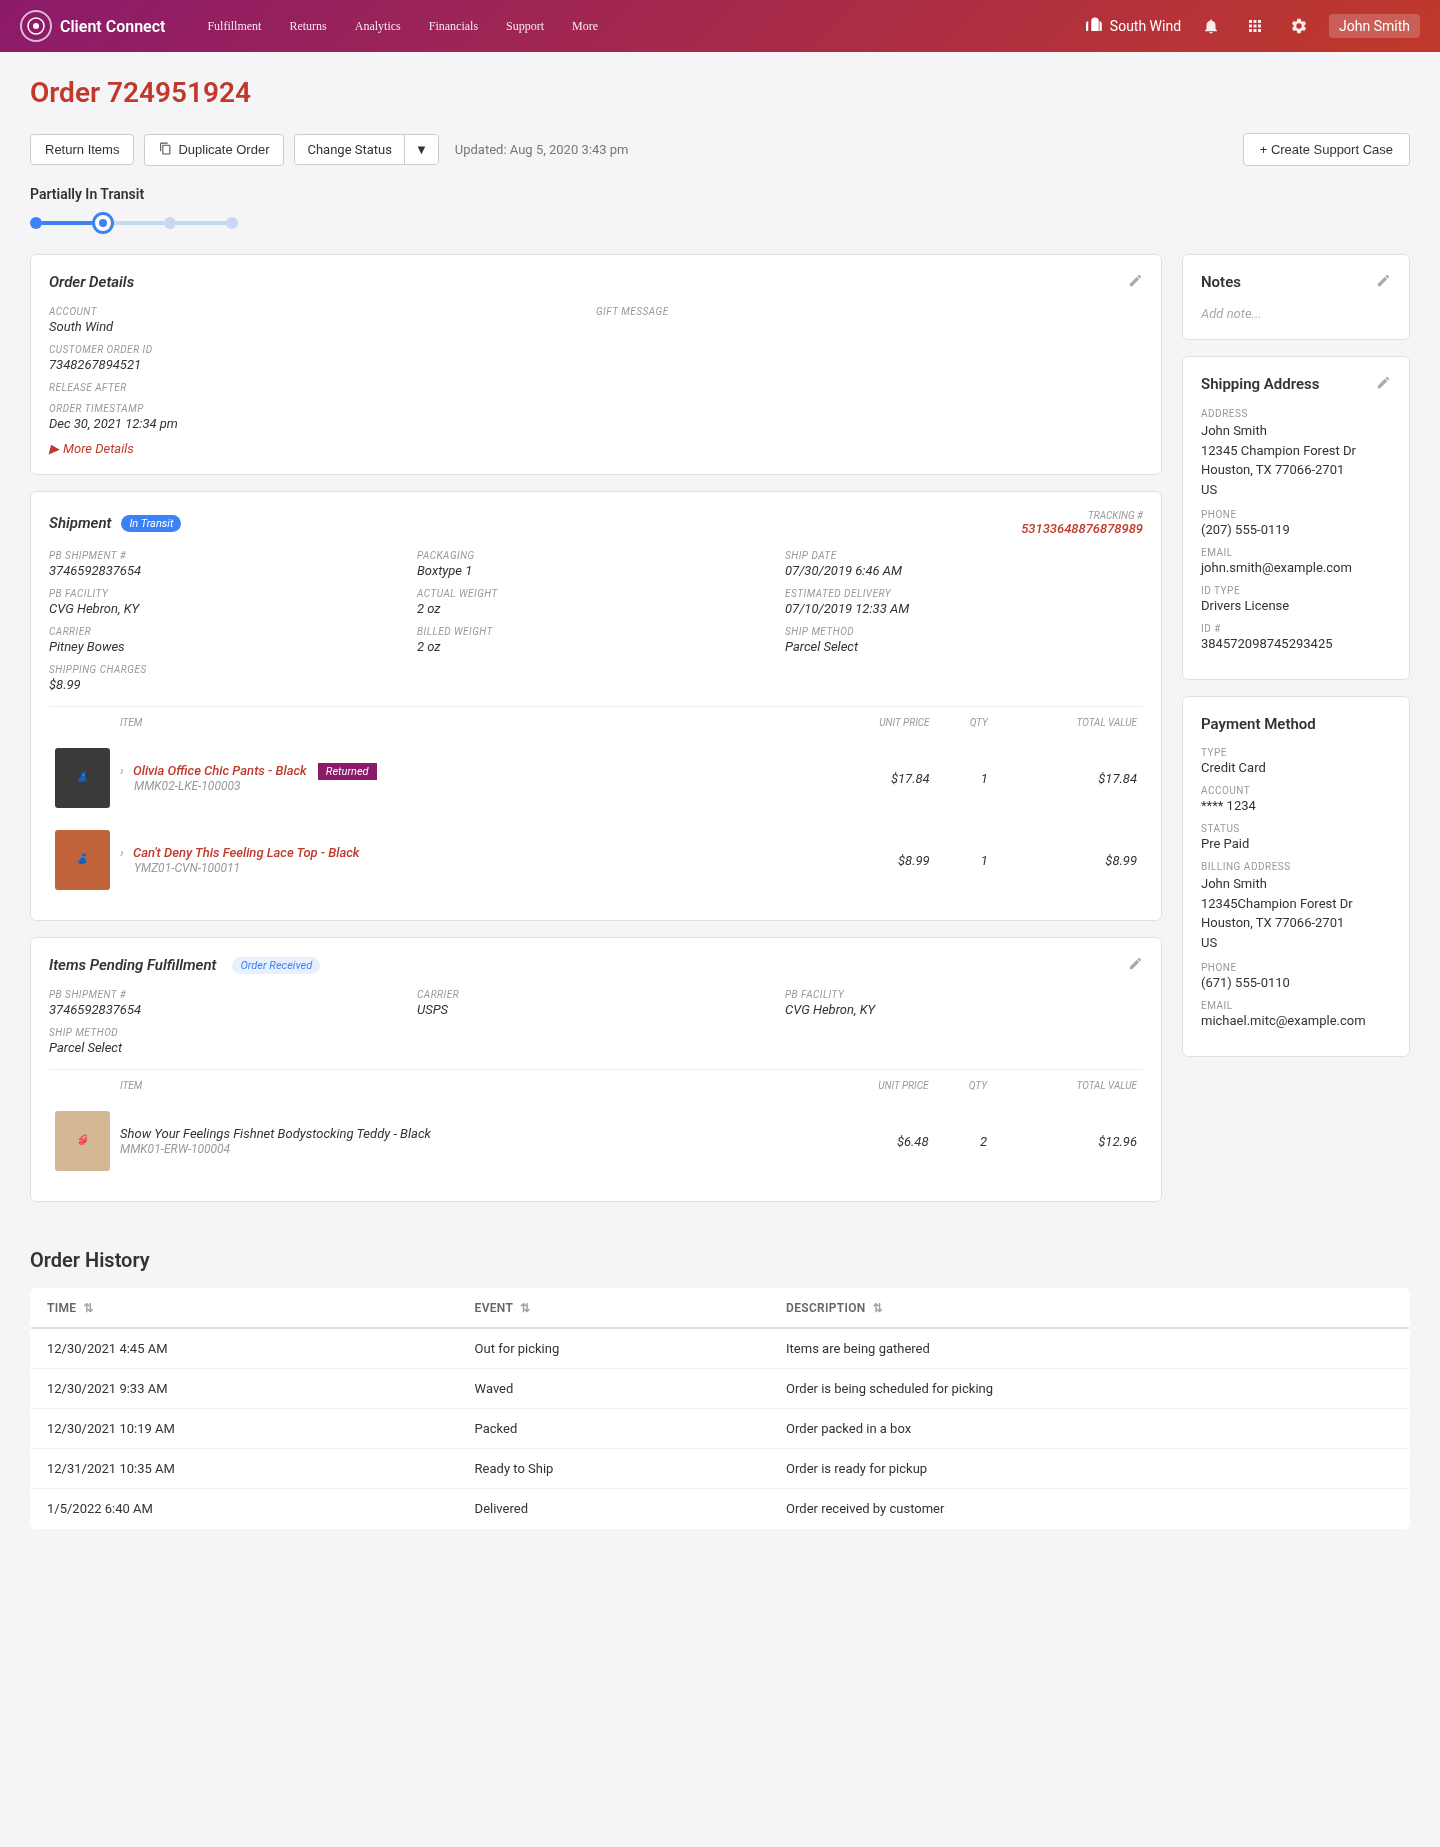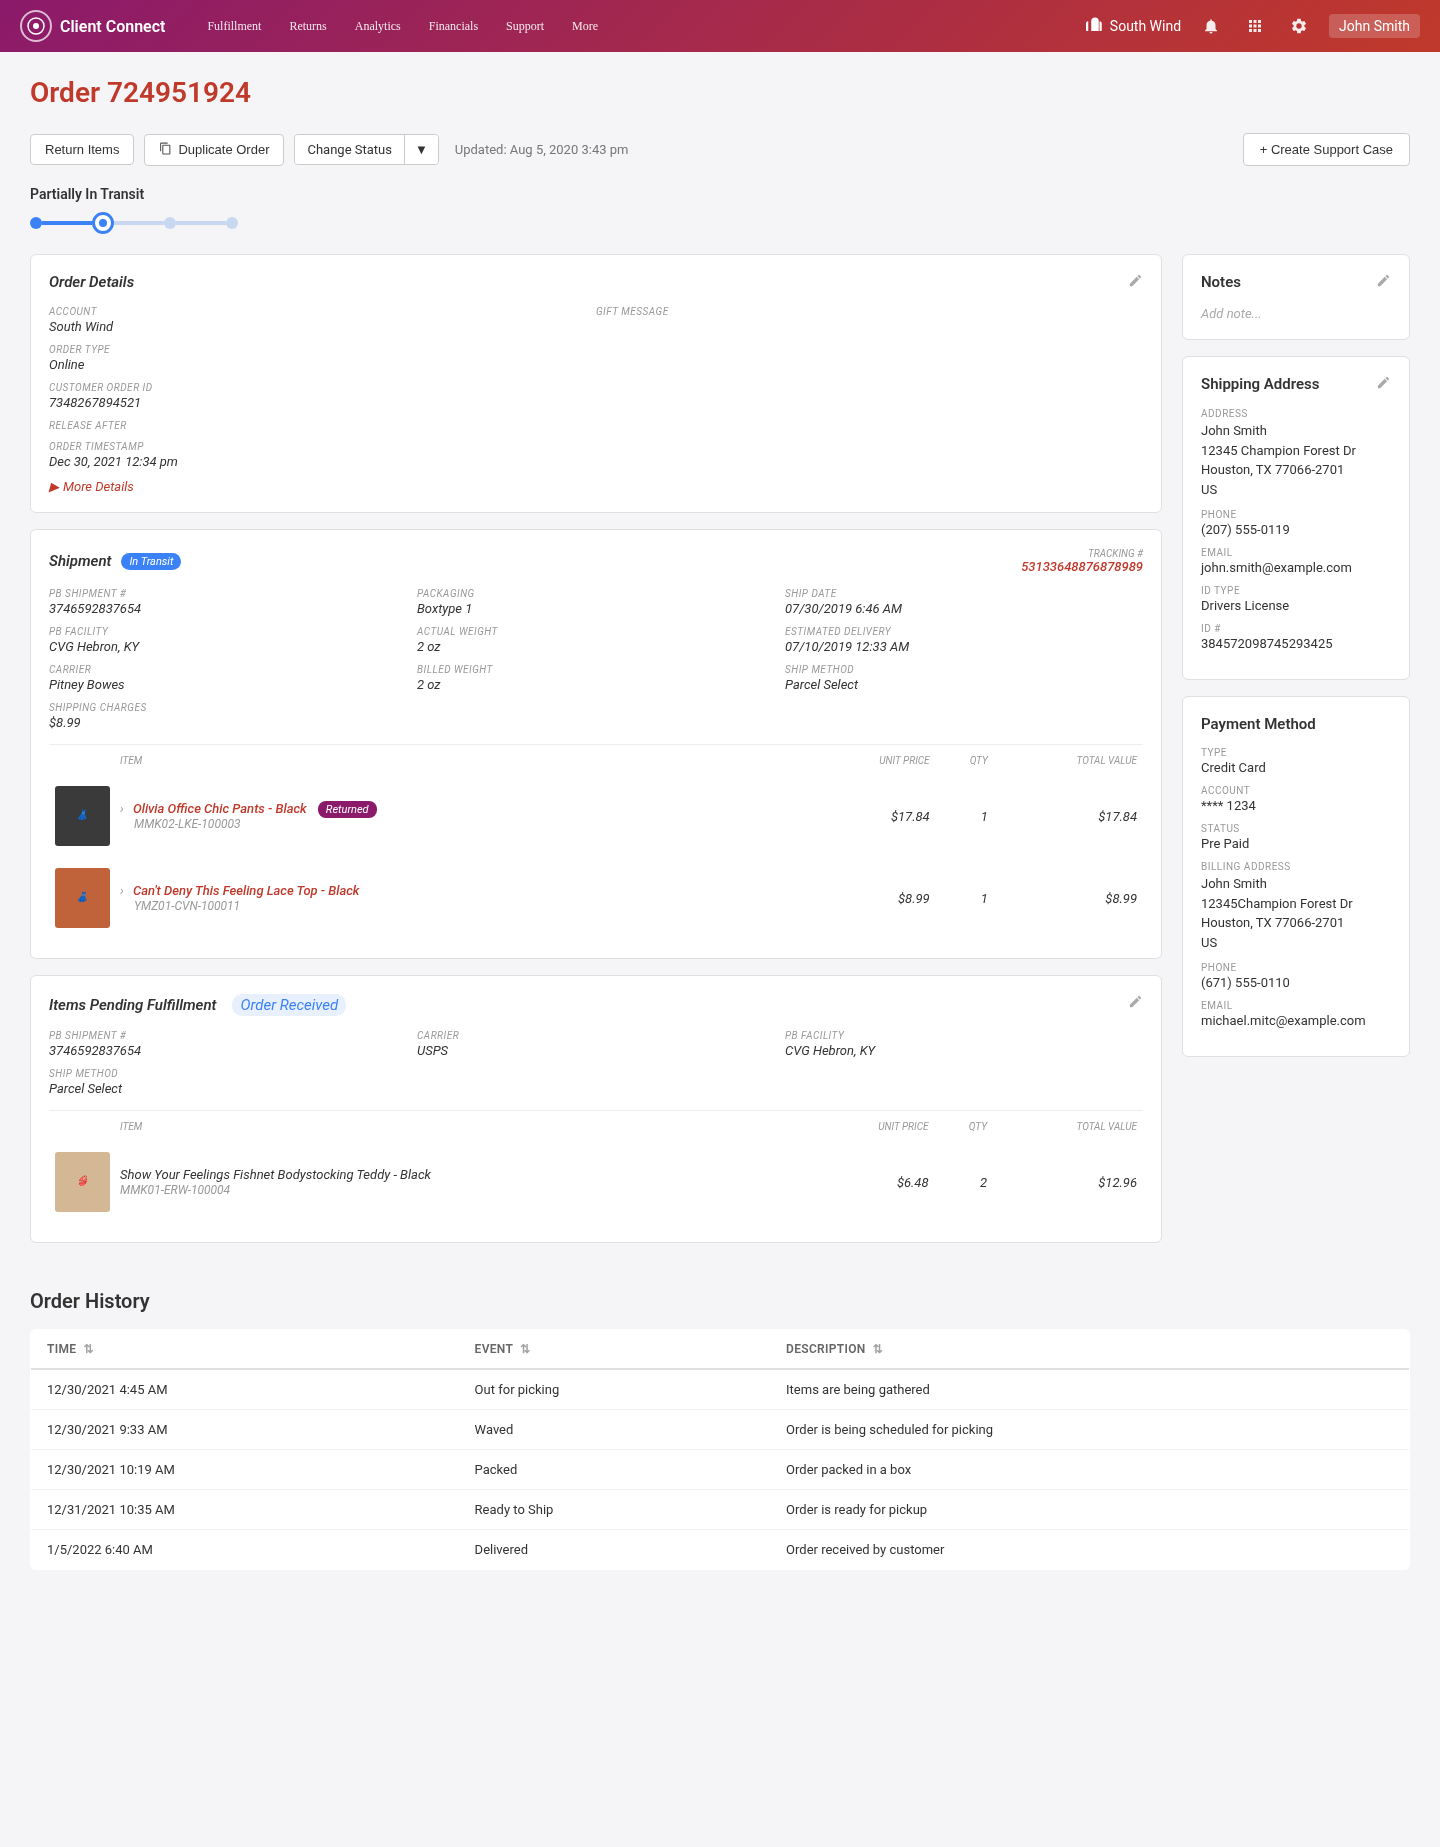--- a/index.html
+++ b/index.html
@@ -71,21 +71,21 @@
     .tracking-label { font-size: 10px; color: #999; text-transform: uppercase; }
     .tracking-number { color: #c0392b; font-size: 13px; font-weight: 500; cursor: pointer; }
     .shipment-grid { display: grid; grid-template-columns: repeat(3, 1fr); gap: 10px; margin-bottom: 14px; }
     .items-table { width: 100%; border-top: 1px solid #eee; }
     .items-table thead td { font-size: 10px; color: #999; text-transform: uppercase; padding: 8px 4px; margin-left: 45px; }
     .items-table tbody tr { border-top: 1px solid #f0f0f0; }
     .items-table tbody td { padding: 10px 4px; vertical-align: middle; }
     .item-img { width: 55px; height: 60px; object-fit: cover; background: #eee; border-radius: 3px; display: flex; align-items: center; justify-content: center; overflow: hidden; }
     .item-name { color: #c0392b; cursor: pointer; font-size: 13px; font-weight: 500; }
     .item-sku { color: #999; font-size: 12px; }
-    .badge-returned { background: #8b1a6b; color: white; font-size: 11px; padding: 2px 8px; border-radius: 8px; margin-left: 8px; }
+    .badge-returned { background: #8b1a6b; color: white; font-size: 11px; padding: 2px 8px; border-radius: 0; margin-left: 8px; }
     .expand-arrow { color: #999; cursor: pointer; margin-right: 6px; }
     .item-col-header { text-align: left; }
     .price-col { text-align: right; }
 
     
     .notes-placeholder { color: #aaa; font-size: 13px; font-style: italic; }
 
     
     .address-grid .detail-label { margin-top: 8px; }
     .address-value { font-size: 13px; color: #333; line-height: 1.5; }
@@ -98,21 +98,21 @@
     .history-title { font-size: 20px; font-weight: 600; color: #333; margin-bottom: 16px; }
     .history-table { width: 100%; border-collapse: collapse; background: white; border-radius: 6px; overflow: hidden; border: 1px solid #e0e0e0; }
     .history-table thead tr { border-bottom: 2px solid #e0e0e0; }
     .history-table thead th { padding: 12px 16px; text-align: left; font-size: 12px; color: #666; font-weight: 600; text-transform: uppercase; letter-spacing: 0.3px; }
     .history-table thead th .sort-icon { display: inline-block; margin-left: 4px; opacity: 0.6; }
     .history-table tbody tr { border-bottom: 1px solid #f0f0f0; }
     .history-table tbody tr:last-child { border-bottom: none; }
     .history-table tbody td { padding: 12px 16px; font-size: 13px; color: #333; }
 
     
-    .badge-order-received { background: #e8f0fe; color: #3b82f6; font-size: 15px; padding: 2px 8px; border-radius: 10px; margin-left: 8px; }
+    .badge-order-received { background: #e8f0fe; color: #3b82f6; font-size: 11px; padding: 2px 8px; border-radius: 10px; margin-left: 8px; }
   </style>
 </head>
 <body>
 
 <nav class="navbar">
   <div class="navbar-brand">
     <div class="brand-icon">
       <svg width="18" height="18" viewBox="0 0 18 18" fill="none">
         <circle cx="9" cy="9" r="8" stroke="white" stroke-width="1.5" fill="none"></circle>
         <circle cx="9" cy="9" r="3" fill="white"></circle>
@@ -207,24 +207,20 @@
             <svg width="15" height="15" fill="#aaa" viewBox="0 0 24 24">
                 <path d="M3 17.25V21h3.75L17.81 9.94l-3.75-3.75L3 17.25zM20.71 7.04a1 1 0 0 0 0-1.41l-2.34-2.34a1 1 0 0 0-1.41 0l-1.83 1.83 3.75 3.75 1.83-1.83z"></path>
               </svg>
           </span>
         </div>
         <div class="details-grid">
           <div class="detail-left">
             <div class="detail-field">
               <div class="detail-label">ACCOUNT</div>
               <div class="detail-value">South Wind</div>
-            </div>
-            <div class="detail-field">
-              <div class="detail-label">ORDER TYPE</div>
-              <div class="detail-value">Online</div>
             </div>
             <div class="detail-field">
               <div class="detail-label">CUSTOMER ORDER ID</div>
               <div class="detail-value">7348267894521</div>
             </div>
             <div class="detail-field">
               <div class="detail-label">RELEASE AFTER</div>
               <div class="detail-value"></div>
             </div>
             <div class="detail-field">

